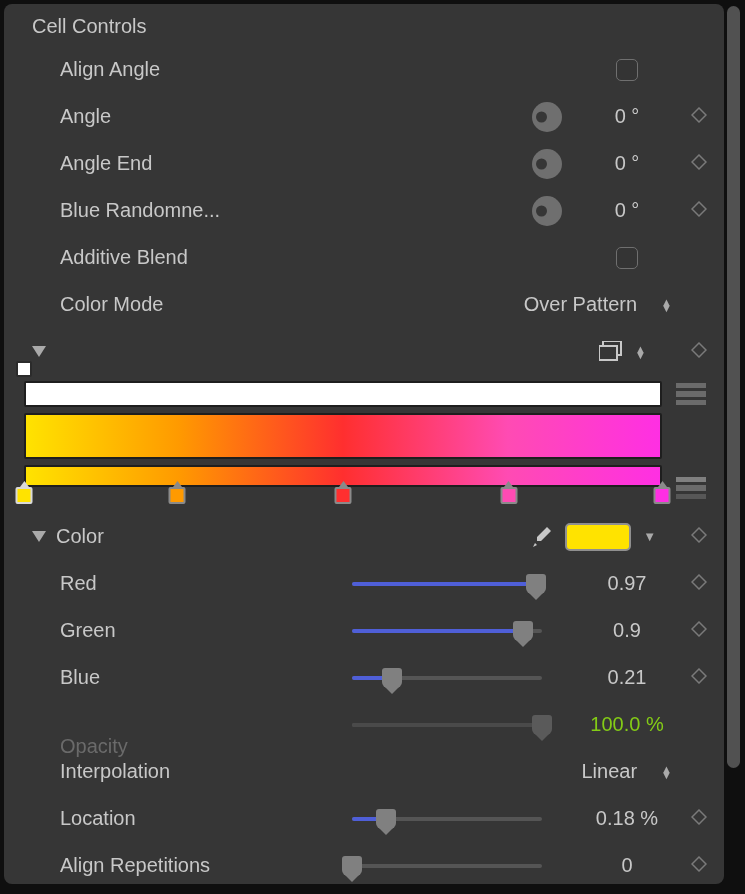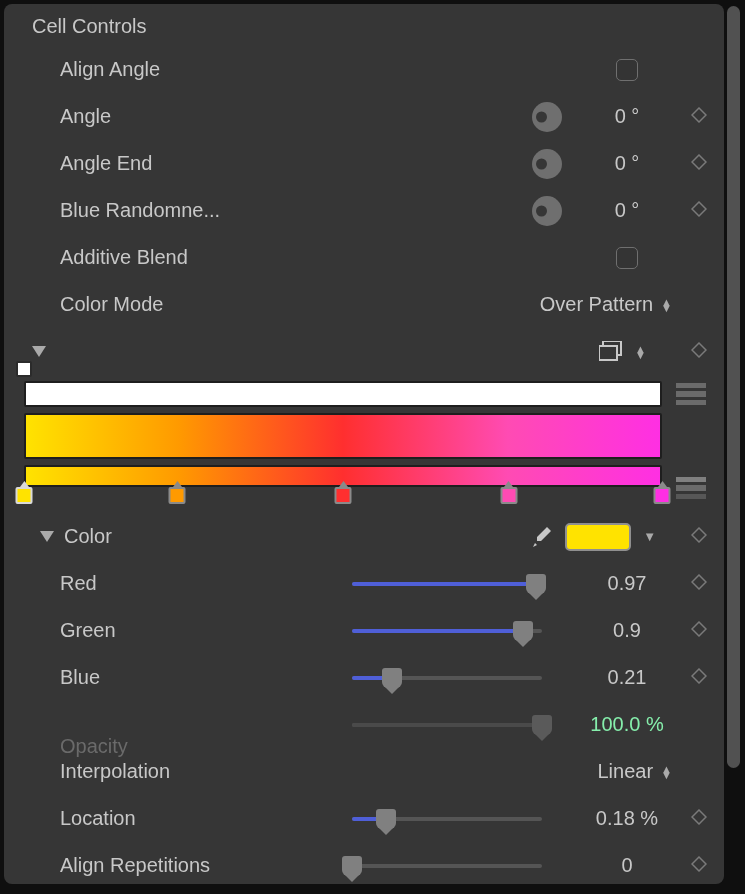--- a/index.html
+++ b/index.html
@@ -41,21 +41,21 @@
     overflow: hidden;
     text-overflow: ellipsis;
   }
   .label.dim { color: #6a6a6a; margin-top: 44px; }
   .spacer { flex: 1 1 auto; }
   .value {
     width: 110px;
     text-align: center;
     color: #c8c8c8;
   }
-  .value.dim { color: #86efac; }
+  .value.dim { color: #84cc16; }
   .diamond {
     width: 34px;
     text-align: center;
   }
   .diamond svg { display: inline-block; }
   .diamond path { fill: none; stroke: #7a7a7a; stroke-width: 1.5; }
 
   
   .tri {
     width: 34px;
@@ -98,21 +98,21 @@
     width: 50px;
     display: flex;
     justify-content: flex-end;
     padding-right: 10px;
   }
 
   
   .popup {
     display: flex;
     align-items: center;
-    gap: 8px;
+    gap: 24px;
   }
   .udarrows {
     display: flex;
     flex-direction: column;
     line-height: 6px;
     font-size: 11px;
     color: #aaaaaa;
     padding-right: 2px;
   }
 
@@ -418,21 +418,21 @@
           </div>
       </div>
       <div class="side-icon spread">
           <span></span>
           <span></span>
           <span></span>
         </div>
     </div>
   </div>
 
-  <div class="row" style="padding-left:26px">
+  <div class="row" style="padding-left:18px">
     <div class="tri">
       <svg width="14" height="12">
           <path d="M0 0 L14 0 L7 11 Z"></path>
         </svg>
     </div>
     <span class="label">Color</span>
     <div class="spacer"></div>
     <div class="swatch-row">
       <div class="eyedropper">
         <svg width="24" height="24">

